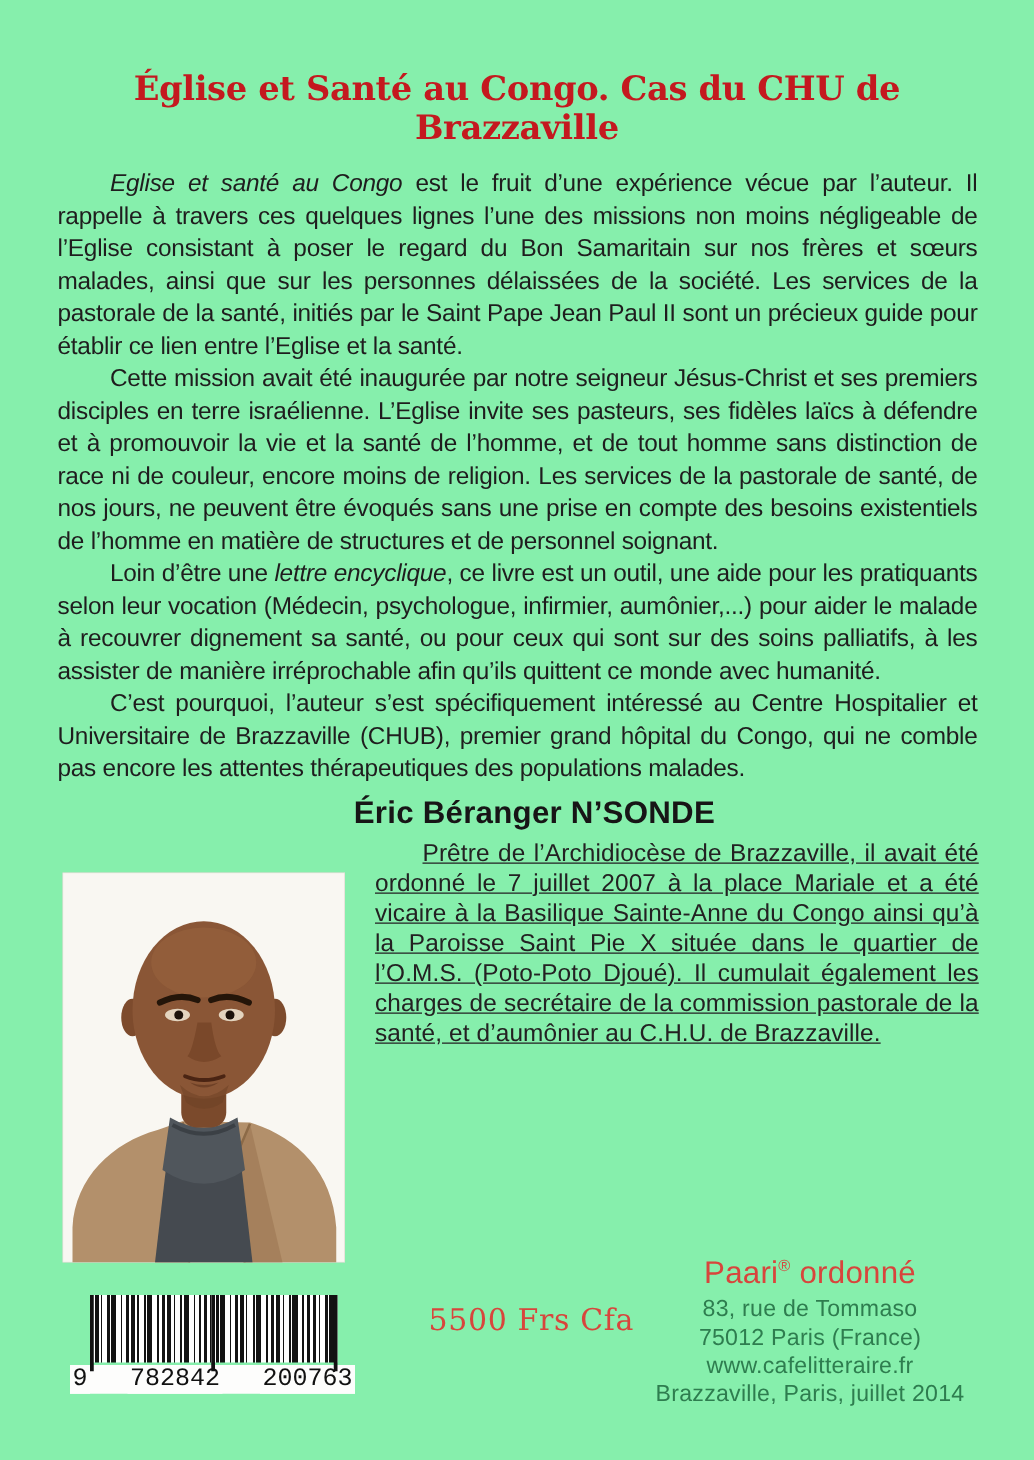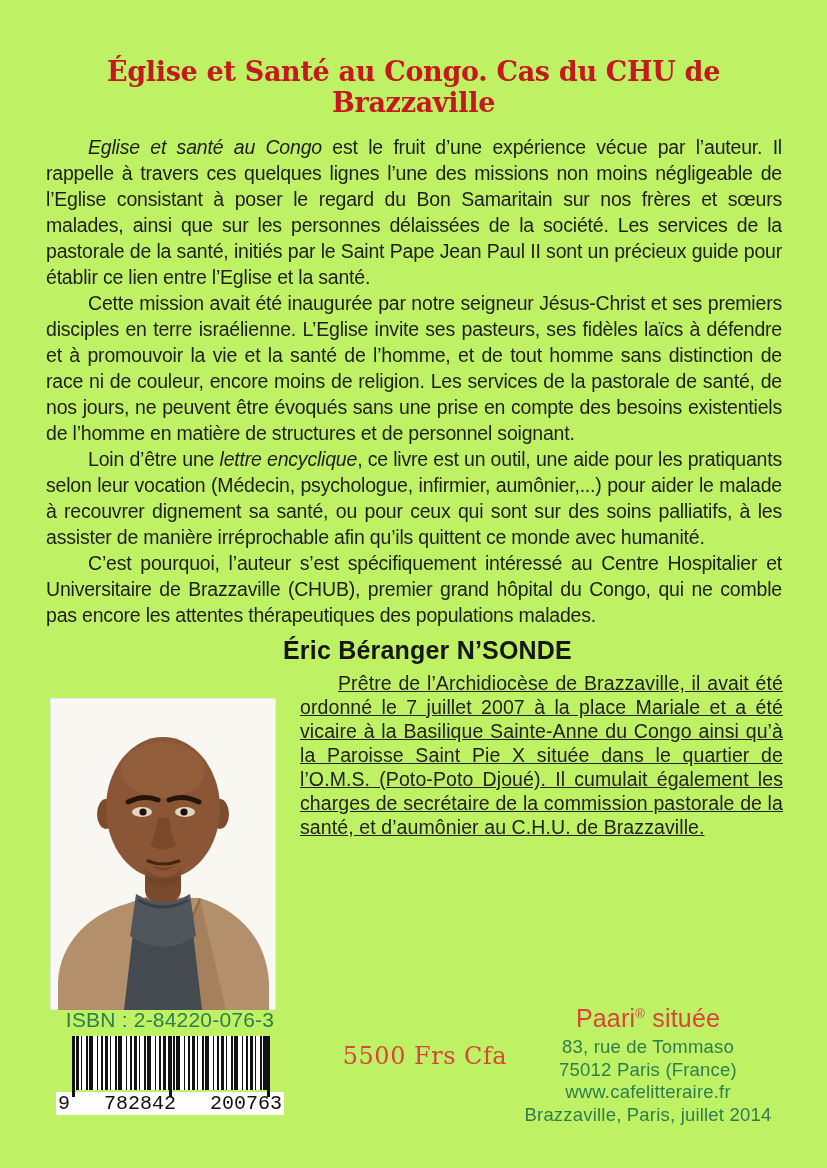--- a/index.html
+++ b/index.html
@@ -1,20 +1,20 @@
 <!DOCTYPE html>
 <html><head>
 <meta charset="utf-8">
 <style>
   html,body{margin:0;padding:0;background:#9a9a9a;}
   .cover{
     position:relative;
     width:827px;height:1168px;
     margin:0 auto;
-    background:#bef264;
+    background:#86efac;
     overflow:hidden;
     font-family:"Liberation Sans",sans-serif;
     color:#1f1d1e;
   }
   
   .title{
     margin:0;
     padding:56px 40px 0 40px;
     text-align:center;
     font-family:"DejaVu Serif",serif;
@@ -181,40 +181,39 @@
       <path d="M102,168 Q113,176 125,168 Q113,172 102,168 Z" fill="#6e4026"></path>
 
       <path d="M94,170 Q113,188 133,170 L128,184 Q113,194 99,184 Z" fill="#6b3f24" opacity="0.5"></path>
     </svg>
   </div>
 
   <div class="bio">
     <p>Prêtre de l’Archidiocèse de Brazzaville, il avait été ordonné le 7 juillet 2007 à la place Mariale et a été vicaire à la Basilique Sainte-Anne du Congo ainsi qu’à la Paroisse Saint Pie X située dans le quartier de l’O.M.S. (Poto-Poto Djoué). Il cumulait également les charges de secrétaire de la commission pastorale de la santé, et d’aumônier au C.H.U. de Brazzaville.</p>
   </div>
 
-  <div class="isbn">ISBN : 2-84220-076-3</div>
 
   <div class="barcode">
     <div class="bars">
       <span class="guard g-l"></span>
       <span class="guard g-m"></span>
       <span class="guard g-r"></span>
     </div>
     <div class="barcode-digits">
       <span>9</span>
       <span>782842</span>
       <span>200763</span>
     </div>
   </div>
 
   <div class="price">
     <div class="price-cfa">5500 Frs Cfa</div>
   </div>
 
   <div class="publisher">
-    <div class="pub-name"><span>Paari</span><sup>®</sup><span> située</span></div>
+    <div class="pub-name"><span>Paari</span><sup>®</sup><span> ordonné</span></div>
     <div class="pub-line">83, rue de Tommaso</div>
     <div class="pub-line">75012 Paris (France)</div>
     <div class="pub-line">www.cafelitteraire.fr</div>
     <div class="pub-line">Brazzaville, Paris, juillet 2014</div>
   </div>
 
 </div>
 
 </body></html>

